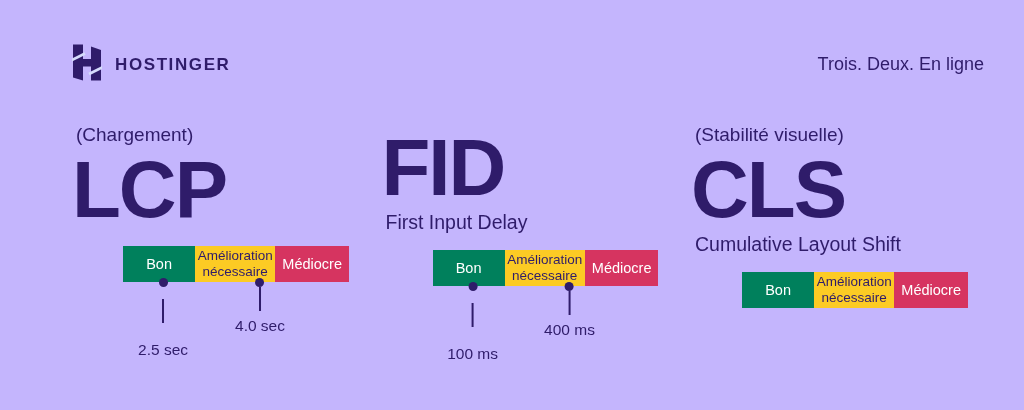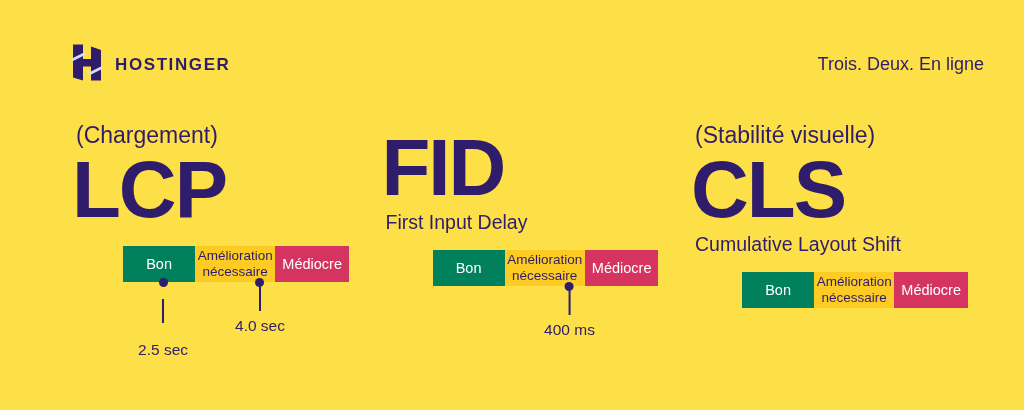--- a/index.html
+++ b/index.html
@@ -13,21 +13,21 @@
   
   .brand{position:absolute;left:72px;top:44px;display:flex;align-items:center;gap:13px;}
   .brand-word{font-size:17px;font-weight:700;letter-spacing:1.6px;}
   .tagline{position:absolute;right:40px;top:54px;font-size:18px;font-weight:500;}
 
   
   .columns{
     position:absolute;left:76px;top:124px;
     display:grid;grid-template-columns:273px 273px 273px;column-gap:36.5px;
   }
-  .metric-tag{font-size:23px;line-height:22px;font-weight:400;}
+  .metric-tag{font-size:19px;line-height:22px;font-weight:400;}
   .metric-abbr{font-size:80px;line-height:80px;font-weight:600;letter-spacing:-2px;margin:4px 0 0 -4px;}
   .metric-name{font-size:19.5px;line-height:24px;font-weight:400;margin-top:2px;}
 
   
   .bar{display:flex;height:36px;margin-top:16px;padding-left:47px;}
   .seg{display:flex;align-items:center;justify-content:center;text-align:center;}
   .seg-good{width:31.9%;color:#ffffff;font-size:14.5px;}
   .seg-needs{width:35.5%;color:#2F1C6A;font-size:13.5px;line-height:16px;}
   .seg-poor{width:32.6%;color:#ffffff;font-size:14.5px;}
 
@@ -36,21 +36,21 @@
   .marker{position:absolute;top:0;transform:translateX(-50%);display:flex;flex-direction:column;align-items:center;}
   .marker-1{left:31.9%;gap:12px;}
   .marker-2{left:67.4%;text-align:center;}
   .marker-dot{width:9px;height:9px;border-radius:50%;background:#2F1C6A;margin-top:-4.5px;}
   .marker-line{width:2.5px;height:24px;background:#2F1C6A;}
   .marker-value{margin-top:6px;font-size:15.5px;white-space:nowrap;}
 </style>
 </head>
 <body>
 
-<div class="canvas" style="background: #fde047;">
+<div class="canvas" style="background: #c4b5fd;">
 
   <div class="brand">
     <span>
       <svg width="30" height="37" viewBox="0 0 30 37" aria-hidden="true">
         <g fill="#2F1C6A">
           <path d="M1 0.5 H11 V36.5 L1 33.5 Z"></path>
           <path d="M19 2.5 L29 6 V36.5 H19 Z"></path>
           <rect x="1" y="15" width="28" height="7.5"></rect>
         </g>
         <g stroke="#D5DCFB" stroke-width="2.8">
@@ -89,20 +89,25 @@
 
     <div class="metric">
       <div class="metric-abbr">FID</div>
       <div class="metric-name">First Input Delay</div>
       <div class="bar">
         <div class="seg seg-good" style="background: rgb(0, 128, 92);">Bon</div>
         <div class="seg seg-needs" style="background: rgb(252, 203, 36);">Amélioration nécessaire</div>
         <div class="seg seg-poor" style="background: rgb(214, 52, 96);">Médiocre</div>
       </div>
       <div class="markers">
+        <div class="marker marker-1">
+          <div class="marker-dot"></div>
+          <div class="marker-line"></div>
+          <div class="marker-value">100 ms</div>
+        </div>
         <div class="marker marker-2">
           <div class="marker-dot"></div>
           <div class="marker-line"></div>
           <div class="marker-value">400 ms</div>
         </div>
       </div>
     </div>
 
     <div class="metric">
       <div class="metric-tag">(Stabilité visuelle)</div>

